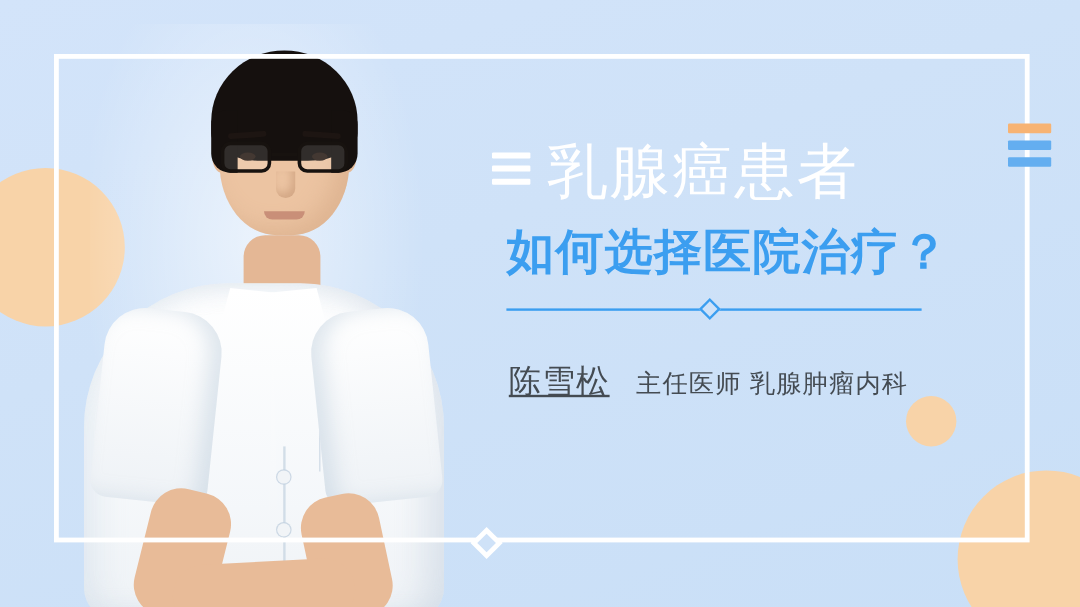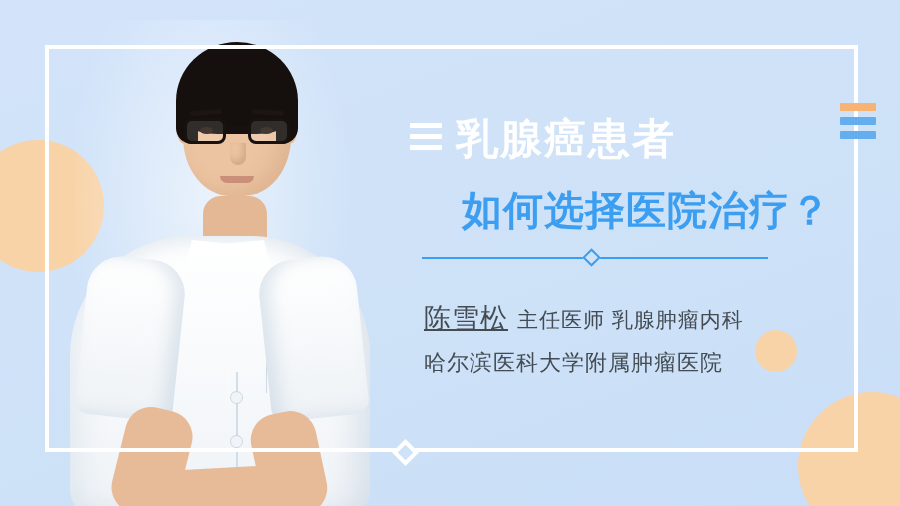--- a/index.html
+++ b/index.html
@@ -327,38 +327,37 @@
   }
   #title-icon { width: 32px; }
   #title-icon span {
     display: block;
     height: 5px;
     background: #ffffff;
     margin-bottom: 6px;
     border-radius: 1px;
   }
   #main-title {
-    font-size: 42px;
+    font-size: 50px;
     line-height: 1;
-    font-weight: 700;
+    font-weight: 400;
     color: #ffffff;
     letter-spacing: 2px;
     white-space: nowrap;
   }
   #sub-title {
     position: absolute;
     left: 422px;
     top: 190px;
     font-size: 40px;
     line-height: 1;
     font-weight: 700;
     color: #3b9ef0;
     letter-spacing: 1px;
     white-space: nowrap;
-    margin-left: 40px;
   }
   #divider {
     position: absolute;
     left: 422px;
     top: 257px;
     width: 346px;
     height: 2px;
     background: #3b9ef0;
   }
   #divider-diamond {
@@ -381,21 +380,21 @@
   }
   #doctor-name {
     font-size: 27px;
     font-weight: 400;
     letter-spacing: 1px;
     text-decoration: underline;
   }
   #doctor-role {
     font-size: 21px;
     font-weight: 400;
-    margin-left: 9px;
+    margin-left: 22px;
     letter-spacing: 1px;
   }
   #hospital-line {
     position: absolute;
     left: 424px;
     top: 348px;
     font-size: 22px;
     color: #444b52;
     letter-spacing: 1px;
     white-space: nowrap;
@@ -467,15 +466,14 @@
   <div id="sub-title">如何选择医院治疗？</div>
 
   <div id="divider">
     <div id="divider-diamond"></div>
   </div>
 
   <div id="doctor-line">
     <span id="doctor-name">陈雪松</span><span id="doctor-role">主任医师 乳腺肿瘤内科</span>
   </div>
 
-  <div id="hospital-line">哈尔滨医科大学附属肿瘤医院</div>
 
 </div>
 
 </body></html>

